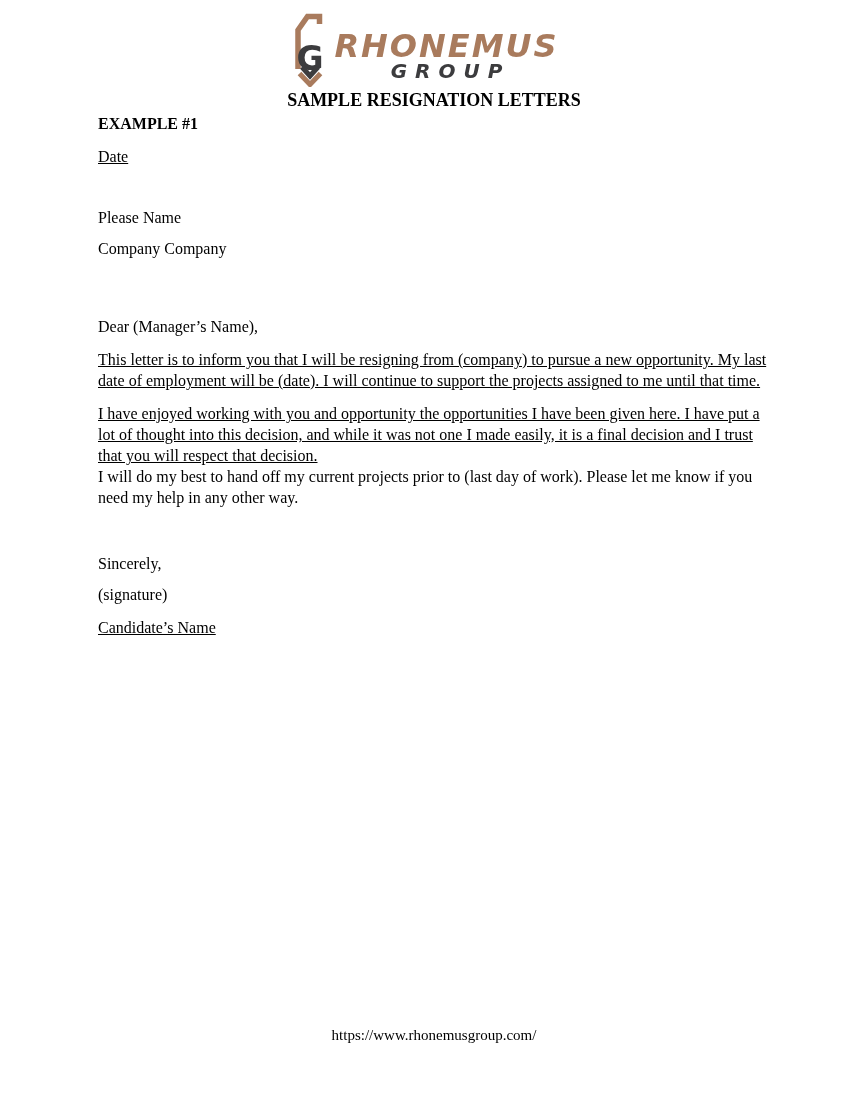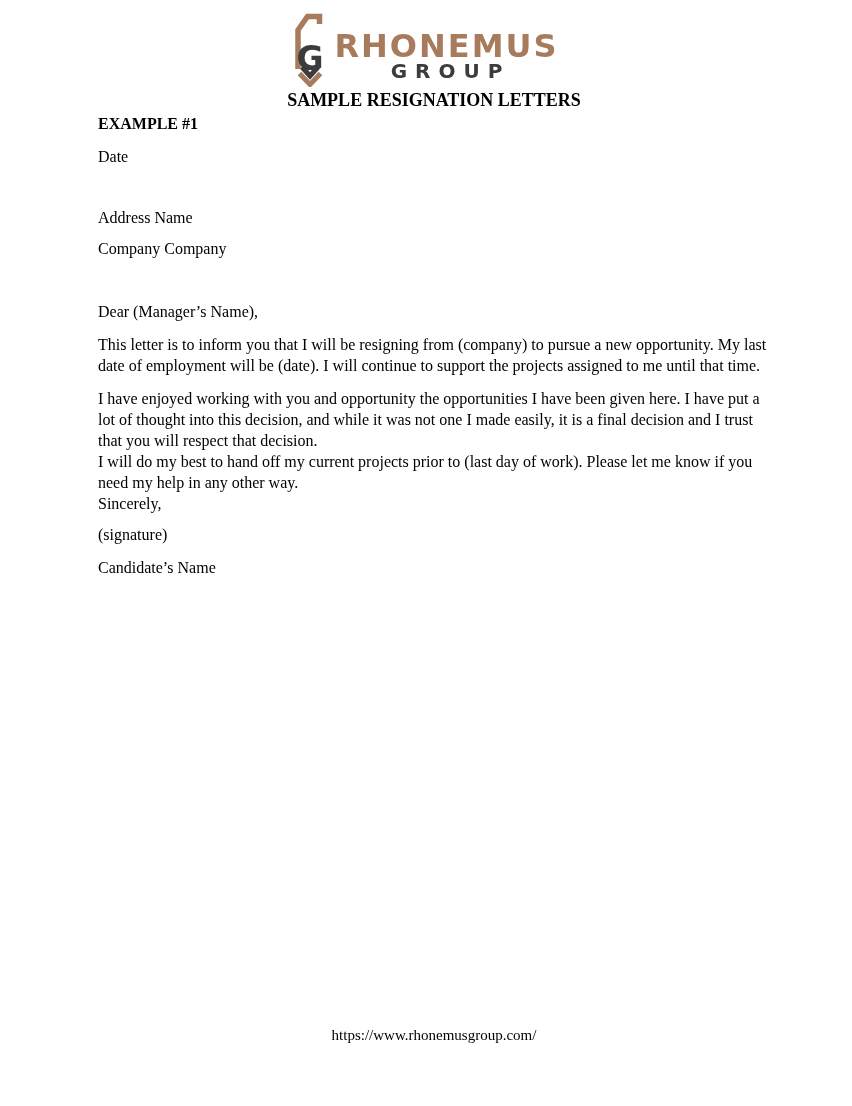--- a/index.html
+++ b/index.html
@@ -21,21 +21,21 @@
   }
   
   .logo {
     display: flex;
     justify-content: center;
     align-items: flex-start;
     padding-top: 13px;
     gap: 7px;
   }
   .logo-icon { width: 34px; height: 74px; flex: 0 0 auto; }
-  .logo-text { display: flex; flex-direction: column; align-items: center; margin-top: 19px; }
+  .logo-text { display: flex; flex-direction: column; align-items: center; margin-top: 19px; font-style: italic; }
   .wordmark {
     font-family: "DejaVu Sans", sans-serif;
     font-weight: bold;
     font-size: 32px;
     line-height: 28px;
     letter-spacing: 2px;
     color: #A97B5D;
     white-space: nowrap;
   }
   .subtext {
@@ -58,25 +58,25 @@
   }
   .example-heading {
     font-weight: bold;
     font-size: 16px;
     line-height: 21px;
   }
   .line, .para {
     font-size: 16px;
     line-height: 21px;
   }
-  .mt-line   { margin-top: 12px; }  
+  .mt-line   { margin-top: 12px; text-decoration: underline; }  
   .mt-para   { }
   .mt-blank  { margin-top: 40px; }  
-  .mt-blank2 { margin-top: 42px; }
-  .mt-close  { }
+  .mt-blank2 { margin-top: 57px; }
+  .mt-close  { margin-top: 45px; }
   .mt-sig    { margin-top: 10px; }
   
   .footer {
     position: absolute;
     top: 1026px;
     left: 98px;
     width: 672px;
     text-align: center;
     font-size: 15px;
     line-height: 18px;
@@ -101,21 +101,21 @@
     </div>
   </div>
 
   <div class="content">
     <h1 class="doc-title">SAMPLE RESIGNATION LETTERS</h1>
 
     <div class="example-heading">EXAMPLE #1</div>
 
     <p class="line mt-line">Date</p>
 
-    <p class="line mt-blank">Address Name</p>
+    <p class="line mt-blank">Please Name</p>
     <p class="line mt-sig">Company Company</p>
 
     <p class="line mt-blank2">Dear (Manager’s Name),</p>
 
     <p class="para mt-line">This letter is to inform you that I will be resigning from (company) to pursue a new opportunity. My last date of employment will be (date). I will continue to support the projects assigned to me until that time.</p>
     <p class="para mt-line">I have enjoyed working with you and opportunity the opportunities I have been given here. I have put a lot of thought into this decision, and while it was not one I made easily, it is a final decision and I trust that you will respect that decision.</p>
     <p class="para mt-para">I will do my best to hand off my current projects prior to (last day of work). Please let me know if you need my help in any other way.</p>
 
     <p class="line mt-close">Sincerely,</p>
     <p class="line mt-sig">(signature)</p>

